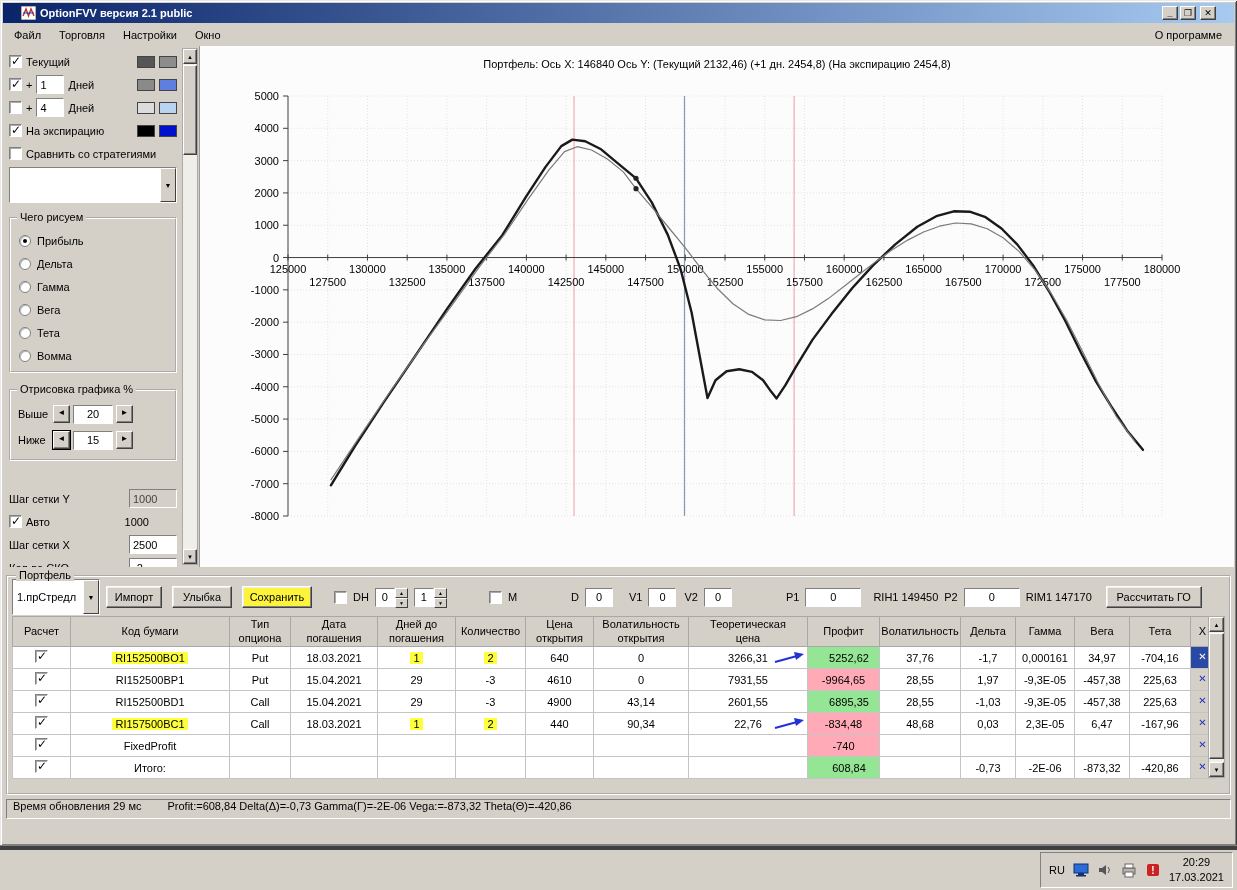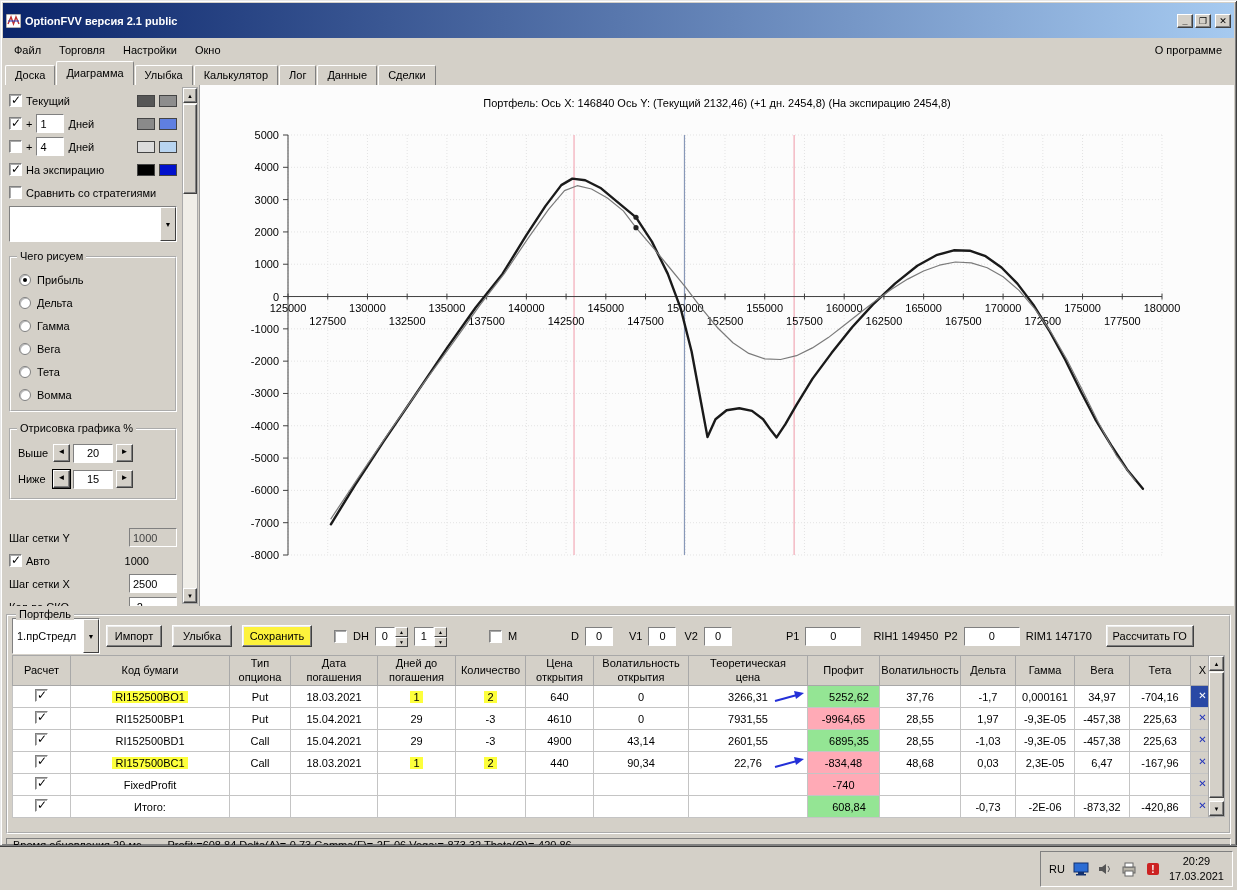--- a/index.html
+++ b/index.html
@@ -20,21 +20,21 @@
   .combo-btn{width:16px;height:100%;background:#d4d0c8;border:1px solid;border-color:#fff #404040 #404040 #fff;font-size:7px;display:flex;align-items:center;justify-content:center;}
   .mini{width:17px;height:18px;background:#d4d0c8;border:1px solid;border-color:#fff #404040 #404040 #fff;box-shadow:inset -1px -1px 0 #808080;font-size:8px;line-height:14px;text-align:center;}
   .mini.focused{outline:1px solid #000;}
   .spin{display:inline-flex;height:19px;}
   .spin .spinval{width:20px;text-align:center;padding:0;}
   .spinarrows{display:flex;flex-direction:column;width:13px;}
   .spinarrows span{flex:1;font-size:5px;line-height:8px;text-align:center;background:#d4d0c8;border:1px solid;border-color:#fff #404040 #404040 #fff;}
 
   
   .window{position:absolute;left:0;top:0;width:1237px;height:846px;background:#d4d0c8;padding:3px;box-shadow:inset 1px 1px 0 #e8e8e8,inset -1px -1px 0 #404040,inset 2px 2px 0 #fff,inset -2px -2px 0 #808080;}
-  .titlebar{height:35px;background:linear-gradient(90deg,#0a246a,#a6caf0);display:flex;align-items:center;padding:0 3px;color:#fff;font-weight:bold;}
+  .titlebar{height:20px;background:linear-gradient(90deg,#0a246a,#a6caf0);display:flex;align-items:center;padding:0 18px;color:#fff;font-weight:bold;}
   .app-icon{width:15px;height:14px;margin-right:4px;flex:none;}
   .winbtns{margin-left:auto;display:flex;gap:2px;}
   .winbtn{width:16px;height:14px;background:#d4d0c8;border:1px solid;border-color:#fff #404040 #404040 #fff;box-shadow:inset -1px -1px 0 #808080;color:#000;font-size:9px;line-height:12px;text-align:center;font-weight:bold;}
   .menubar{height:23px;display:flex;align-items:center;padding:0 2px;}
   .menu-item{padding:3px 9px;}
   .menu-right{margin-left:auto;padding:3px 10px;}
   .tabstrip{height:24px;display:flex;align-items:flex-end;padding:0 2px;position:relative;}
   .tab{height:20px;padding:3px 9px 0;background:#d4d0c8;border:1px solid #808080;border-bottom:none;border-top-color:#fff;border-left-color:#fff;margin-right:1px;border-radius:2px 2px 0 0;}
   .tab.active{height:24px;padding-top:5px;z-index:3;box-shadow:0 1px 0 #d4d0c8;}
 
@@ -74,21 +74,21 @@
   td.c-x .xbtn{display:block;width:100%;height:100%;line-height:20px;color:#2233bb;font-size:10px;font-weight:bold;}
   td.c-x.sel{background:#2a49a5;}
   td.c-x.sel .xbtn{color:#fff;}
   .tscroll{position:absolute;right:4px;top:39px;width:17px;height:162px;background:#f0eee8;border:1px solid #aaa;}
   .tscroll .sb-arrow{width:15px;}
   .tscroll .sb-thumb{width:15px;top:16px;height:126px;}
 
   
   .statusbar{height:24px;padding:2px 3px;}
   .statusbar .panel{height:20px;border:1px solid;border-color:#808080 #fff #fff #808080;display:flex;align-items:flex-start;padding:0 6px;gap:26px;}
-  .taskbar{position:absolute;left:0;top:846px;width:1237px;height:44px;background:#d4d0c8;border-top:1px solid #404040;box-shadow:0 -1px 0 #808080;display:flex;align-items:center;padding:0 4px;}
+  .taskbar{position:absolute;left:0;top:846px;width:1237px;height:44px;background:#d4d0c8;border-top:4px solid #404040;box-shadow:0 -1px 0 #808080;display:flex;align-items:center;padding:0 4px;}
   .tray{margin-left:auto;height:36px;border:1px solid;border-color:#808080 #fff #fff #808080;display:flex;align-items:center;padding:0 8px;gap:8px;}
   .tray-icon{width:16px;height:16px;flex:none;}
   .clock{text-align:center;line-height:1.35;}
 </style>
 </head>
 <body>
 
 <div class="window">
 
   <div class="titlebar">
@@ -106,29 +106,20 @@
   </div>
 
   <div class="menubar">
     <span class="menu-item">Файл</span>
     <span class="menu-item">Торговля</span>
     <span class="menu-item">Настройки</span>
     <span class="menu-item">Окно</span>
     <span class="menu-right">О программе</span>
   </div>
 
-  <div class="tabstrip">
-    <span class="tab">Доска</span>
-    <span class="tab active">Диаграмма</span>
-    <span class="tab">Улыбка</span>
-    <span class="tab">Калькулятор</span>
-    <span class="tab">Лог</span>
-    <span class="tab">Данные</span>
-    <span class="tab">Сделки</span>
-  </div>
 
   <div class="main">
     <div class="sidebar">
 
       <div class="sb-row">
         <span class="cb checked"></span>
         <span class="grow">Текущий</span>
         <span class="swatch" style="background: rgb(86, 86, 86);"></span>
         <span class="swatch" style="background: rgb(141, 141, 141);"></span>
       </div>
@@ -404,21 +395,21 @@
         <span style="margin-left:10px">V1</span>
         <input class="tb" style="width: 28px; text-align: center;" readonly="" value="0">
         <span style="margin-left:2px">V2</span>
         <input class="tb" style="width: 28px; text-align: center;" readonly="" value="0">
         <span style="margin-left:48px">P1</span>
         <input class="tb" style="width: 56px; text-align: center;" readonly="" value="0">
         <span style="margin-left:6px">RIH1 149450</span>
         <span>P2</span>
         <input class="tb" style="width: 56px; text-align: center;" readonly="" value="0">
         <span>RIM1 147170</span>
-        <button class="btn" style="width:88px;margin-left:8px">Рассчитать ГО</button>
+        <button class="btn" style="width:96px;margin-left:8px">Рассчитать ГО</button>
       </div>
 
       <table class="ptable" id="ptable">
         <colgroup>
           <col style="width:58px">
             <col style="width:159px">
             <col style="width:61px">
             <col style="width:87px">
           <col style="width:78px">
             <col style="width:70px">

